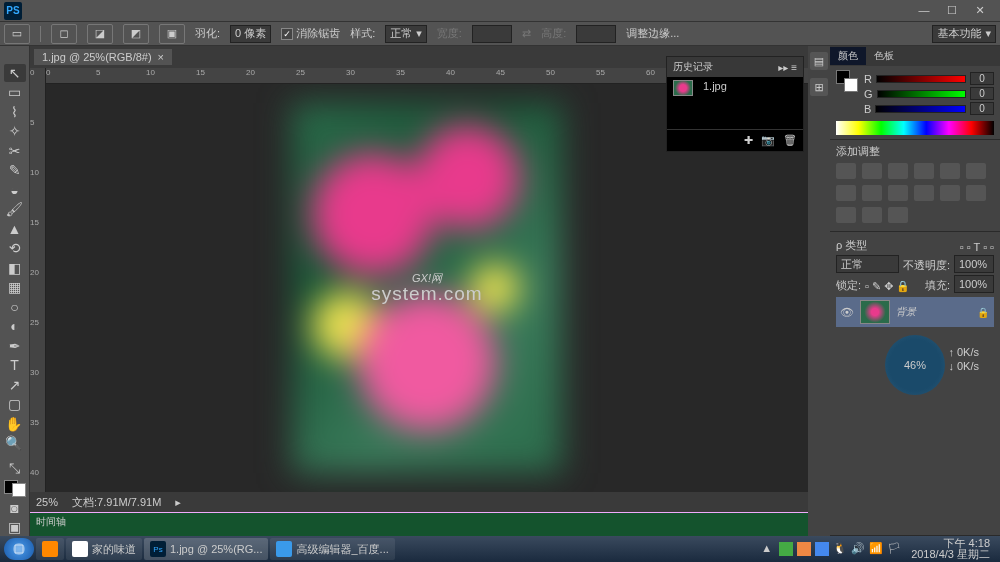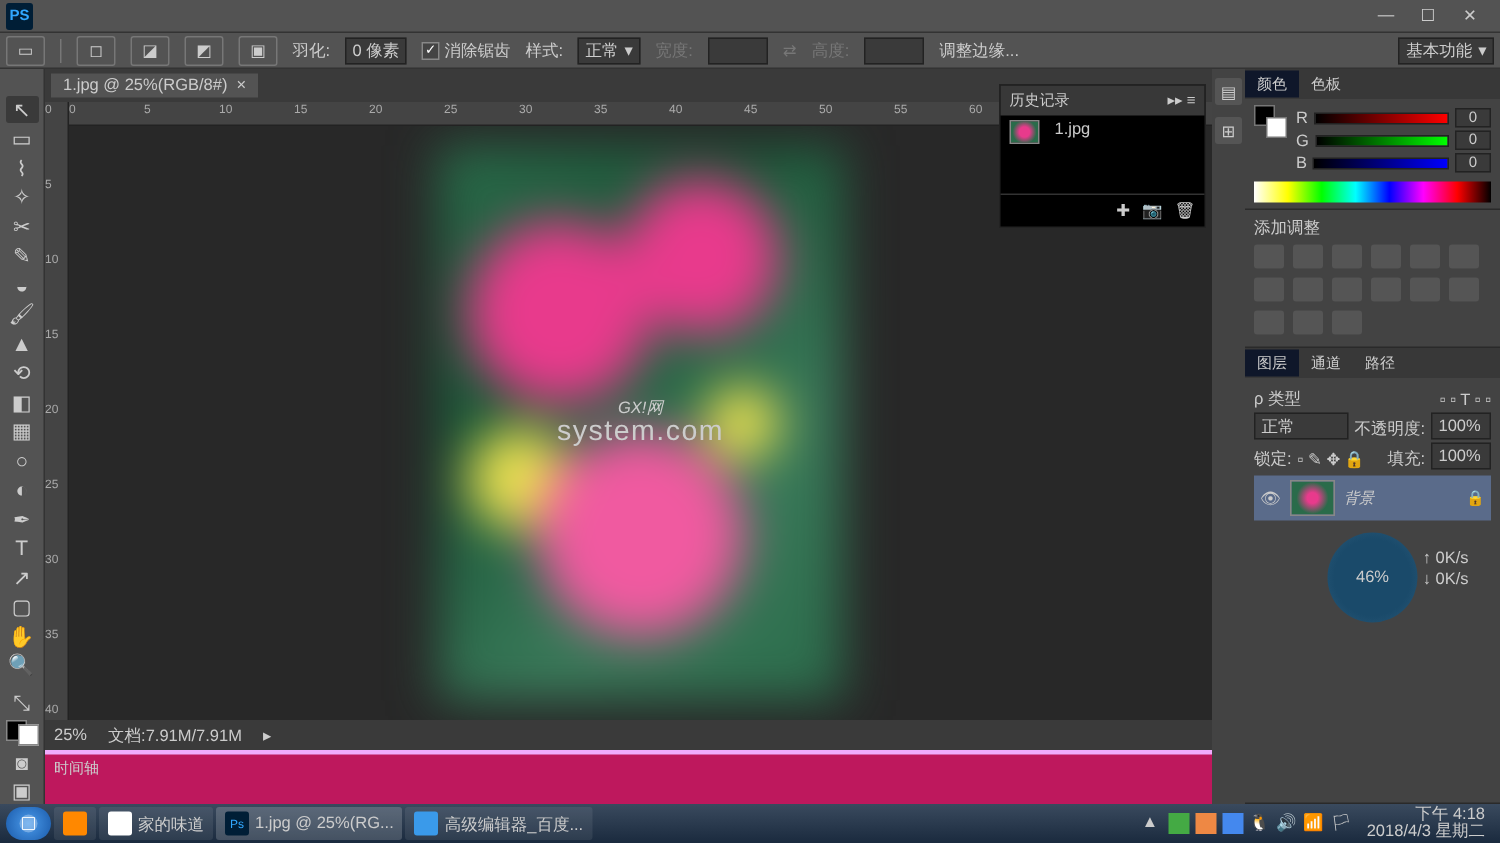--- a/index.html
+++ b/index.html
@@ -29,21 +29,21 @@
 .tabbar{height:22px;background:#3a3a3a;display:flex;align-items:center;padding-left:4px}
 .doc-tab{background:#535353;padding:2px 8px;font-size:10px;display:flex;align-items:center;gap:6px}
 .ruler-h{height:16px;background:#444;border-bottom:1px solid #222;position:relative;margin-left:16px}
 .ruler-v{width:16px;background:#444;border-right:1px solid #222;position:absolute;top:0;bottom:20px;left:0}
 .ruler-h .tick,.ruler-v .tick{position:absolute;font-size:8px;color:#aaa}
 .canvas-wrap{flex:1;position:relative;display:flex;justify-content:center;align-items:center;overflow:hidden;margin-left:16px}
 .canvas-img{width:270px;height:370px;background:radial-gradient(circle at 30% 30%,#e83a8c 0%,#e83a8c 18%,transparent 20%),radial-gradient(circle at 65% 20%,#e83a8c 0%,#e83a8c 14%,transparent 16%),radial-gradient(circle at 50% 70%,#f05aa0 0%,#f05aa0 22%,transparent 25%),radial-gradient(circle at 20% 60%,#e8e050 0%,#e8e050 10%,transparent 12%),radial-gradient(circle at 75% 50%,#e8e050 0%,#e8e050 8%,transparent 10%),linear-gradient(135deg,#2a6b4a,#1a5838,#3a7a5a,#2a6b4a);filter:blur(16px)}
 .watermark{position:absolute;top:50%;left:50%;transform:translate(-50%,-50%);color:rgba(220,220,220,0.9);font-size:36px;font-family:Georgia,serif;font-style:italic;text-align:center;line-height:1}
 .watermark .sub{font-size:19px;font-style:normal;letter-spacing:1px}
 .status{height:20px;background:#3a3a3a;display:flex;align-items:center;padding:0 6px;gap:14px;font-size:10px}
-.timeline-bar{height:36px;background:#be185d;border-top:3px solid #f0abfc;padding:2px 6px;font-size:10px}
+.timeline-bar{height:24px;background:#14532d;border-top:1px solid #f0abfc;padding:2px 6px;font-size:10px}
 .right-col{display:flex}
 .dock{width:22px;background:#434343;display:flex;flex-direction:column;align-items:center;padding-top:6px;gap:8px}
 .dock-icon{width:18px;height:18px;background:#555;border-radius:2px;display:flex;align-items:center;justify-content:center;font-size:11px}
 .panels{width:170px;background:#434343;display:flex;flex-direction:column}
 .panel{border-bottom:1px solid #2a2a2a}
 .panel-tabs{display:flex;background:#383838;height:20px;align-items:center}
 .panel-tab{padding:2px 8px;font-size:10px;cursor:pointer}
 .panel-tab.active{background:#0f172a}
 .panel-body{padding:4px 6px}
 .sw{width:14px;height:14px;border:1px solid #777}
@@ -259,25 +259,20 @@
             <div class="adj-icon"></div>
             <div class="adj-icon"></div>
             <div class="adj-icon"></div>
             <div class="adj-icon"></div>
             <div class="adj-icon"></div>
           </div>
         </div>
       </div>
 
       <div class="panel" style="flex:1">
-        <div class="panel-tabs">
-          <div class="panel-tab active">图层</div>
-          <div class="panel-tab">通道</div>
-          <div class="panel-tab">路径</div>
-        </div>
         <div class="panel-body">
           <div class="layer-opts">
             <span>ρ 类型</span>
             <span style="margin-left:auto">▫ ▫ T ▫ ▫</span>
           </div>
           <div class="layer-opts">
             <div class="opt-dropdown" style="flex:1">
                 <span>正常</span>
               </div>
             <span>不透明度:</span>

